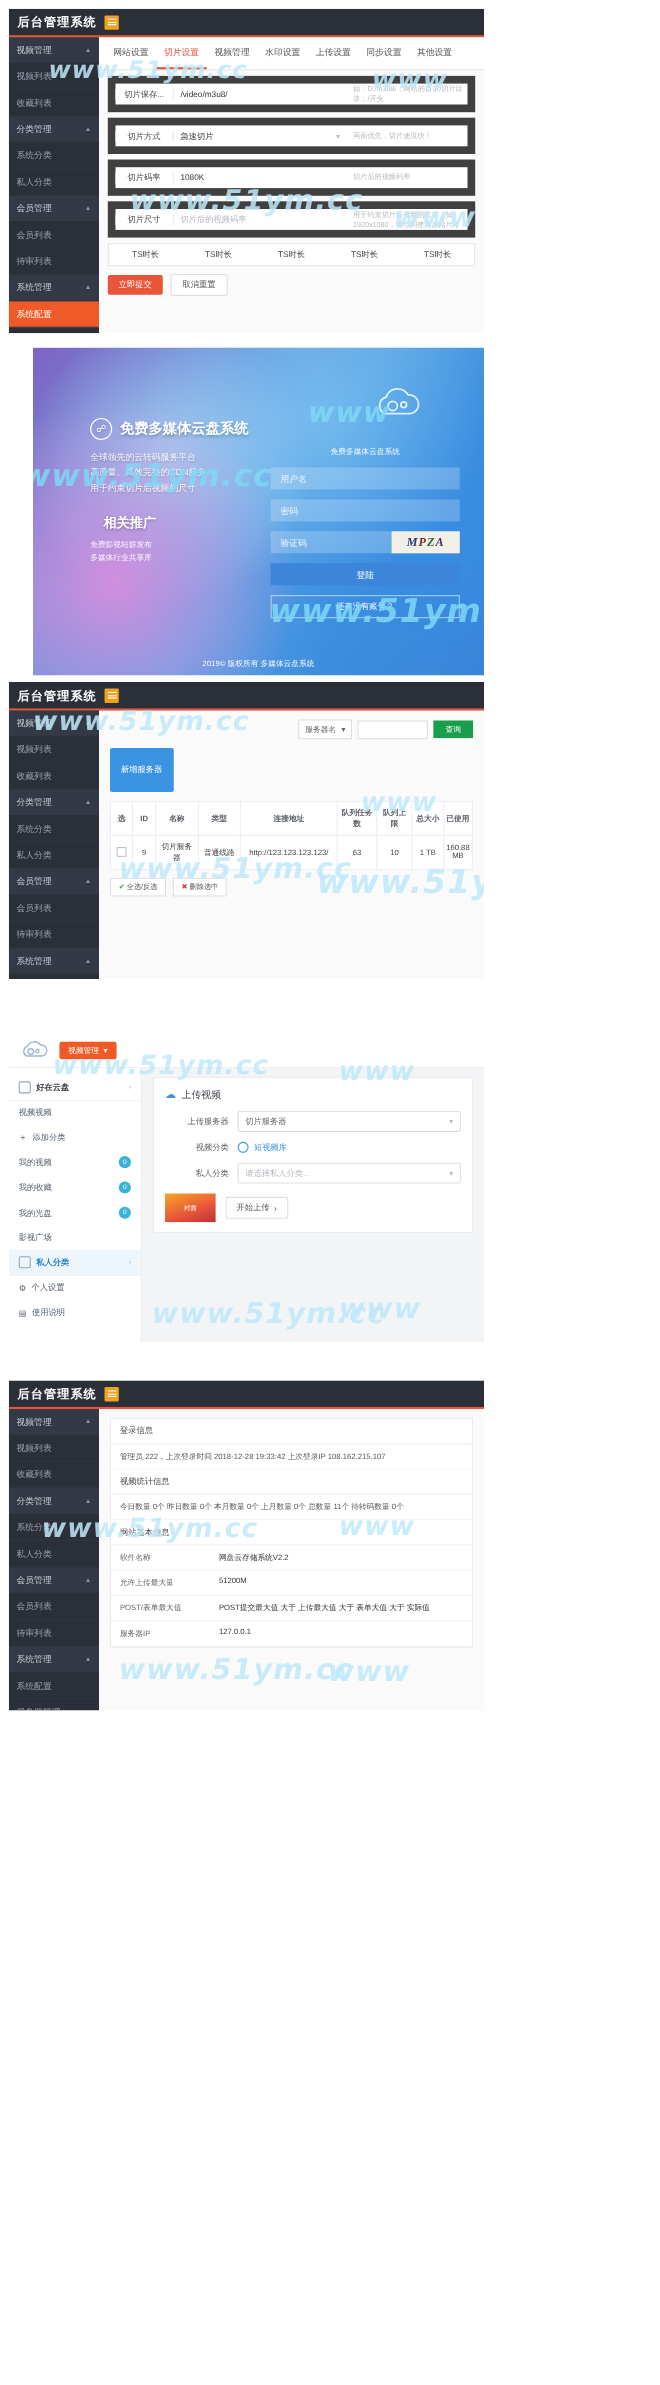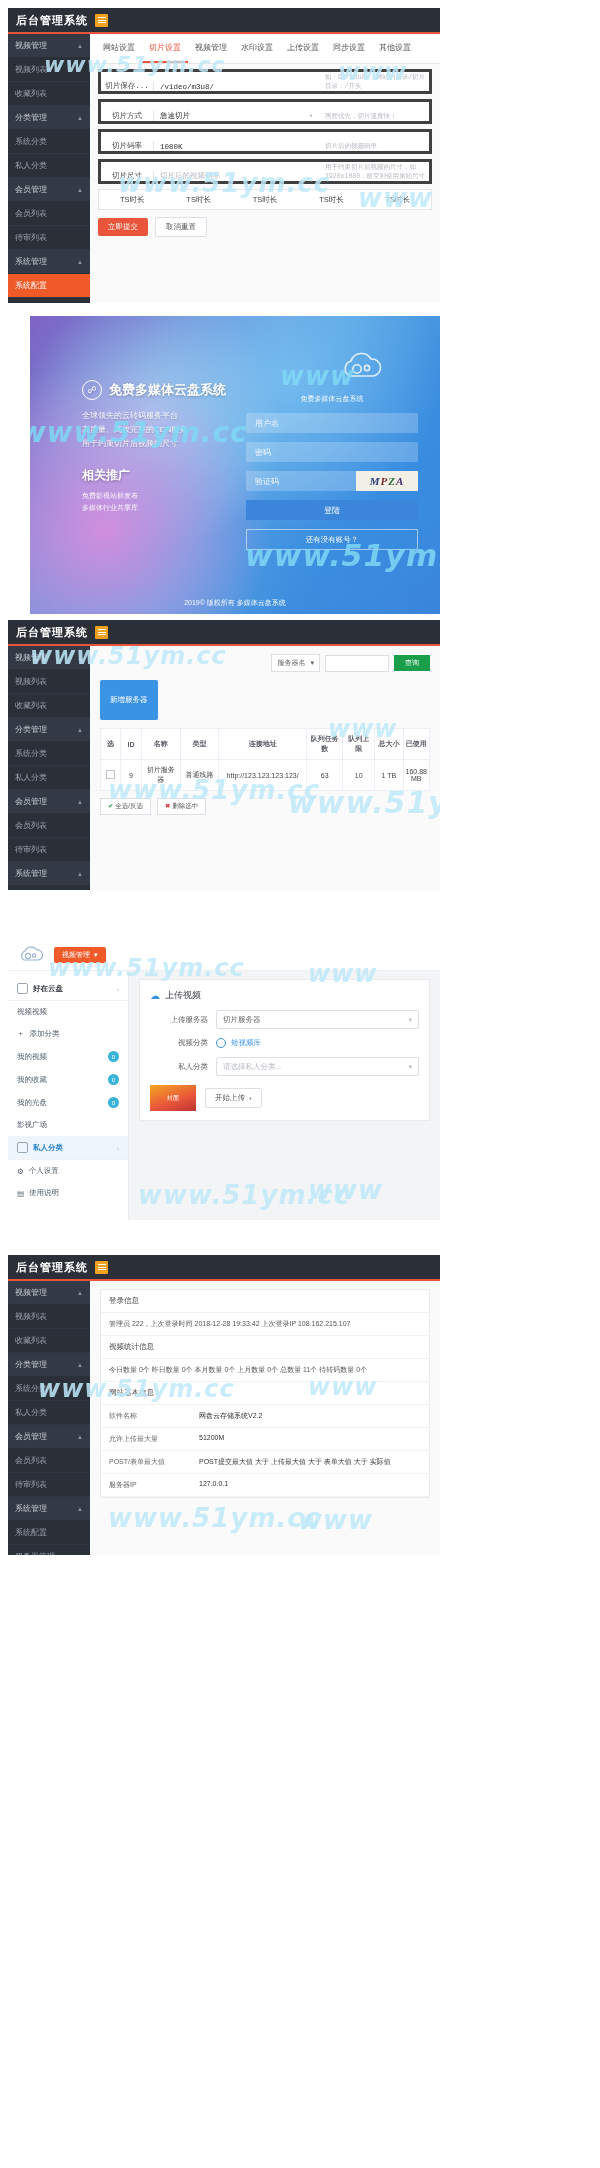--- a/index.html
+++ b/index.html
@@ -26,22 +26,22 @@
             border-bottom:1px solid #2b2f38;}
   .sb-group .caret{font-size:6px;color:#8d95a3;}
   .sb-item{color:#9aa2b1;font-size:8px;padding:6px 7px;border-bottom:1px solid #303642;}
   .sb-item.active{background:#f05a28;color:#fff;}
   .content{flex:1 1 auto;background:#fafafa;overflow:hidden;position:relative;}
 
   
   .tabs{display:flex;gap:0;border-bottom:1px solid #e6e6e6;background:#fff;padding:0 6px;}
   .tab{font-size:8px;color:#555;padding:8px 7px;white-space:nowrap;}
   .tab.active{color:#e8553a;border-bottom:2px solid #e8553a;}
-  .formrow{display:flex;align-items:flex-end;margin:5px 8px;border:3px solid #404040;
-           background:#fff;height:19px;font-family:Liberation Mono, monospace;}
+  .formrow{display:flex;align-items:center;margin:5px 8px;border:7px solid #404040;
+           background:#fff;height:19px;}
   .fr-label{width:52px;flex:0 0 52px;border-right:1px solid #e3e6eb;font-size:7.5px;
             color:#444;display:flex;align-items:center;justify-content:center;background:#fff;}
   .fr-input{flex:1 1 auto;font-size:7.5px;color:#333;display:flex;align-items:center;padding:0 6px;}
   .fr-input.ph{color:#b5b9c0;}
   .fr-hint{width:104px;flex:0 0 104px;font-size:6.5px;color:#b5b9c0;display:flex;
            align-items:center;padding-left:6px;}
   .caretdown{margin-left:auto;color:#b9bdc4;font-size:7px;}
   .btnrow{margin:7px 8px;display:flex;gap:7px;align-items:center;}
   .btn-primary{background:#e8553a;color:#fff;font-size:7.5px;padding:4px 10px;border-radius:2px;}
   .btn-plain{background:#fff;border:1px solid #dcdfe6;color:#555;font-size:7.5px;
@@ -59,23 +59,23 @@
       linear-gradient(125deg,#7e63c4 0%,#6f8fd8 28%,#59a6e4 52%,#3f8ede 75%,#3b7fd6 100%);
   }
   .login .cloudicon{position:absolute;right:56px;top:34px;opacity:.88;}
   .login-left{position:absolute;left:52px;top:64px;color:#fff;}
   .ll-title{display:flex;align-items:center;gap:7px;font-size:13px;font-weight:bold;
             text-shadow:0 1px 3px rgba(0,0,0,.25);}
   .ll-circle{width:18px;height:18px;border:1.4px solid #fff;border-radius:50%;
              display:flex;align-items:center;justify-content:center;font-size:9px;}
   .ll-sub{margin-top:9px;font-size:8px;line-height:14px;opacity:.95;
           text-shadow:0 1px 2px rgba(0,0,0,.25);}
-  .ll-promo{margin-top:16px;font-size:12px;font-weight:bold;text-shadow:0 1px 3px rgba(0,0,0,.3);}
+  .ll-promo{margin-top:16px;font-size:12px;font-weight:bold;text-shadow:0 1px 3px rgba(0,0,0,.3);margin-left:12px;}
   .ll-promo-sub{margin-top:6px;font-size:7px;line-height:12px;opacity:.9;}
-  .login-right{position:absolute;right:22px;top:78px;width:172px;}
+  .login-right{position:absolute;right:22px;top:90px;width:172px;}
   .lr-brand{font-size:7px;color:#fff;text-align:center;opacity:.92;margin-bottom:9px;}
   .lf-field{height:20px;background:rgba(255,255,255,.22);margin-bottom:9px;display:flex;
             align-items:center;padding:0 9px;color:#f0f4ff;font-size:8px;border-radius:1px;}
   .lf-field.cap{justify-content:space-between;padding-right:0;}
   .captcha{width:62px;height:20px;background:#f2f0e6;color:#333;display:flex;
            align-items:center;justify-content:center;font-family:"Liberation Serif",serif;
            font-size:11px;font-weight:bold;letter-spacing:1px;font-style:italic;}
   .captcha .c1{color:#2b3a7a}.captcha .c2{color:#7a2b2b}.captcha .c3{color:#2b6b3a}.captcha .c4{color:#4a2b6b}
   .lf-login{height:20px;background:#3b86db;color:#fff;display:flex;align-items:center;
             justify-content:center;font-size:8px;margin-bottom:9px;}

